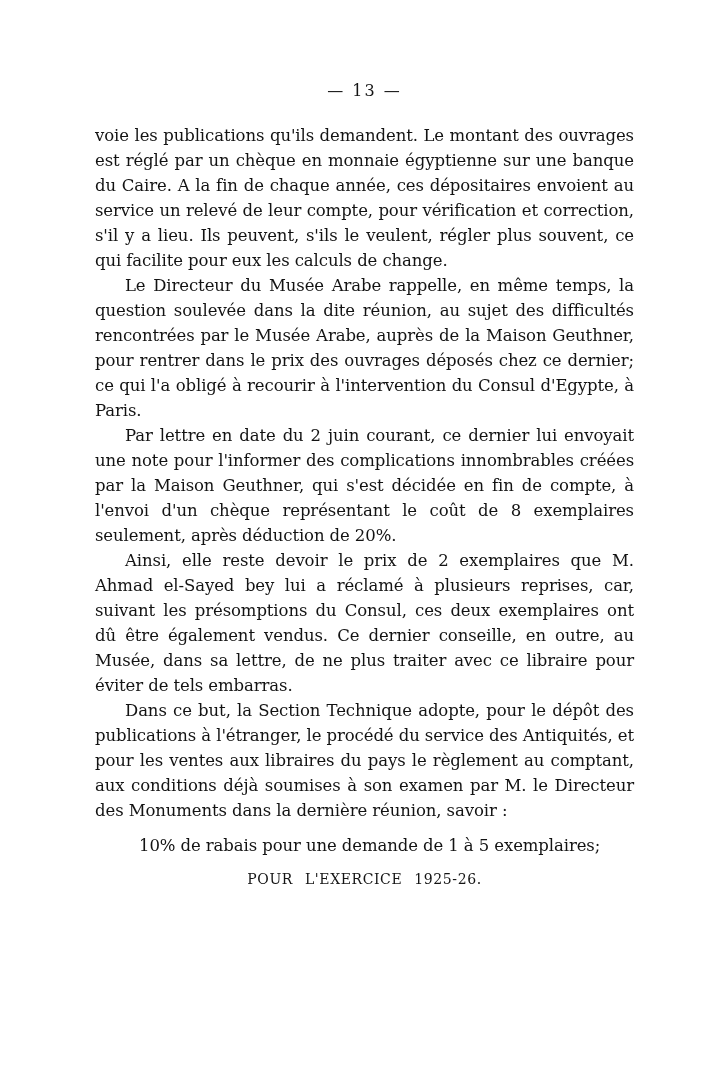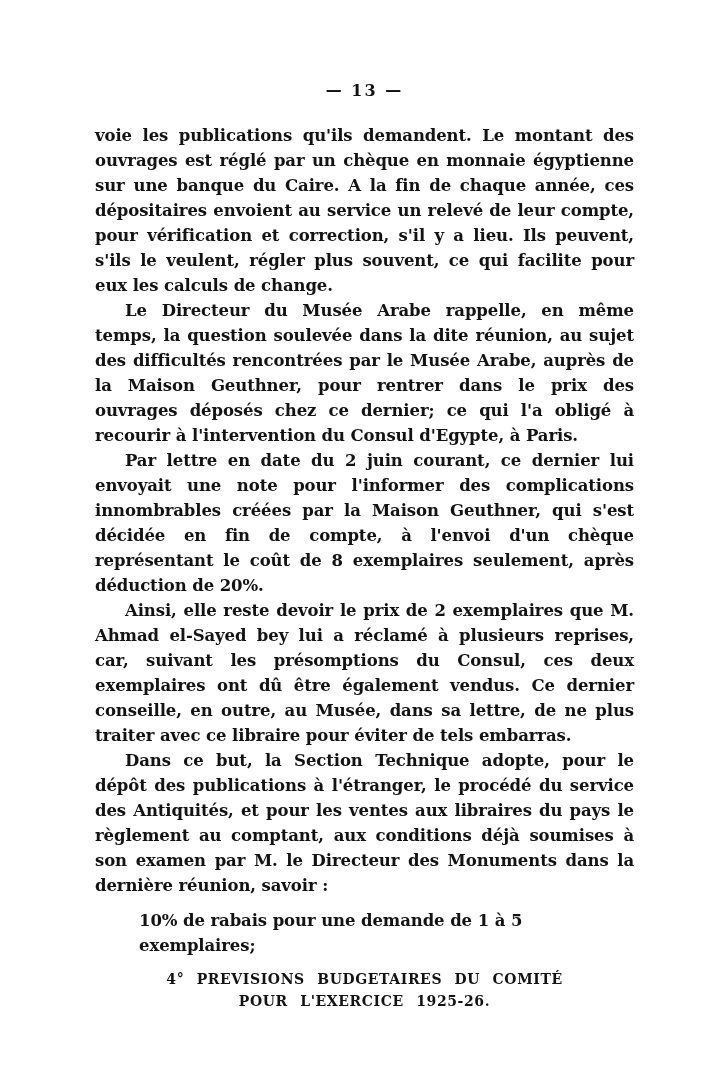--- a/index.html
+++ b/index.html
@@ -8,21 +8,21 @@
     background: #ffffff;
   }
   .page {
     position: relative;
     width: 720px;
     height: 1082px;
     box-sizing: border-box;
     background: #ffffff;
     padding: 78px 86px 0 95px;
     font-family: "DejaVu Serif", "Liberation Serif", serif;
-    font-weight: bold;
+    font-weight: normal;
     color: #131313;
     font-size: 16.5px;
     line-height: 25px;
     letter-spacing: -0.1px;
     overflow: hidden;
   }
   .page-number-row {
     text-align: center;
     margin-bottom: 20px;
     font-size: 16px;
@@ -70,18 +70,17 @@
 
     <p class="para indent">Ainsi, elle reste devoir le prix de 2 exemplaires que M. Ahmad el-Sayed bey lui a réclamé à plusieurs reprises, car, suivant les présomptions du Consul, ces deux exemplaires ont dû être également vendus. Ce dernier conseille, en outre, au Musée, dans sa lettre, de ne plus traiter avec ce libraire pour éviter de tels embarras.</p>
 
     <p class="para indent">Dans ce but, la Section Technique adopte, pour le dépôt des publications à l'étranger, le procédé du service des Antiquités, et pour les ventes aux libraires du pays le règlement au comptant, aux conditions déjà soumises à son examen par M. le Directeur des Monuments dans la dernière réunion, savoir :</p>
 
     <div class="discount-list">
       <p class="discount-line">10% de rabais pour une demande de 1 à 5 exemplaires;</p>
     </div>
 
     <div class="section-heading">
-      <div>4° PREVISIONS BUDGETAIRES DU COMITÉ</div>
       <div>POUR L'EXERCICE 1925-26.</div>
     </div>
 
   </main>
 </div>
 
 </body></html>

